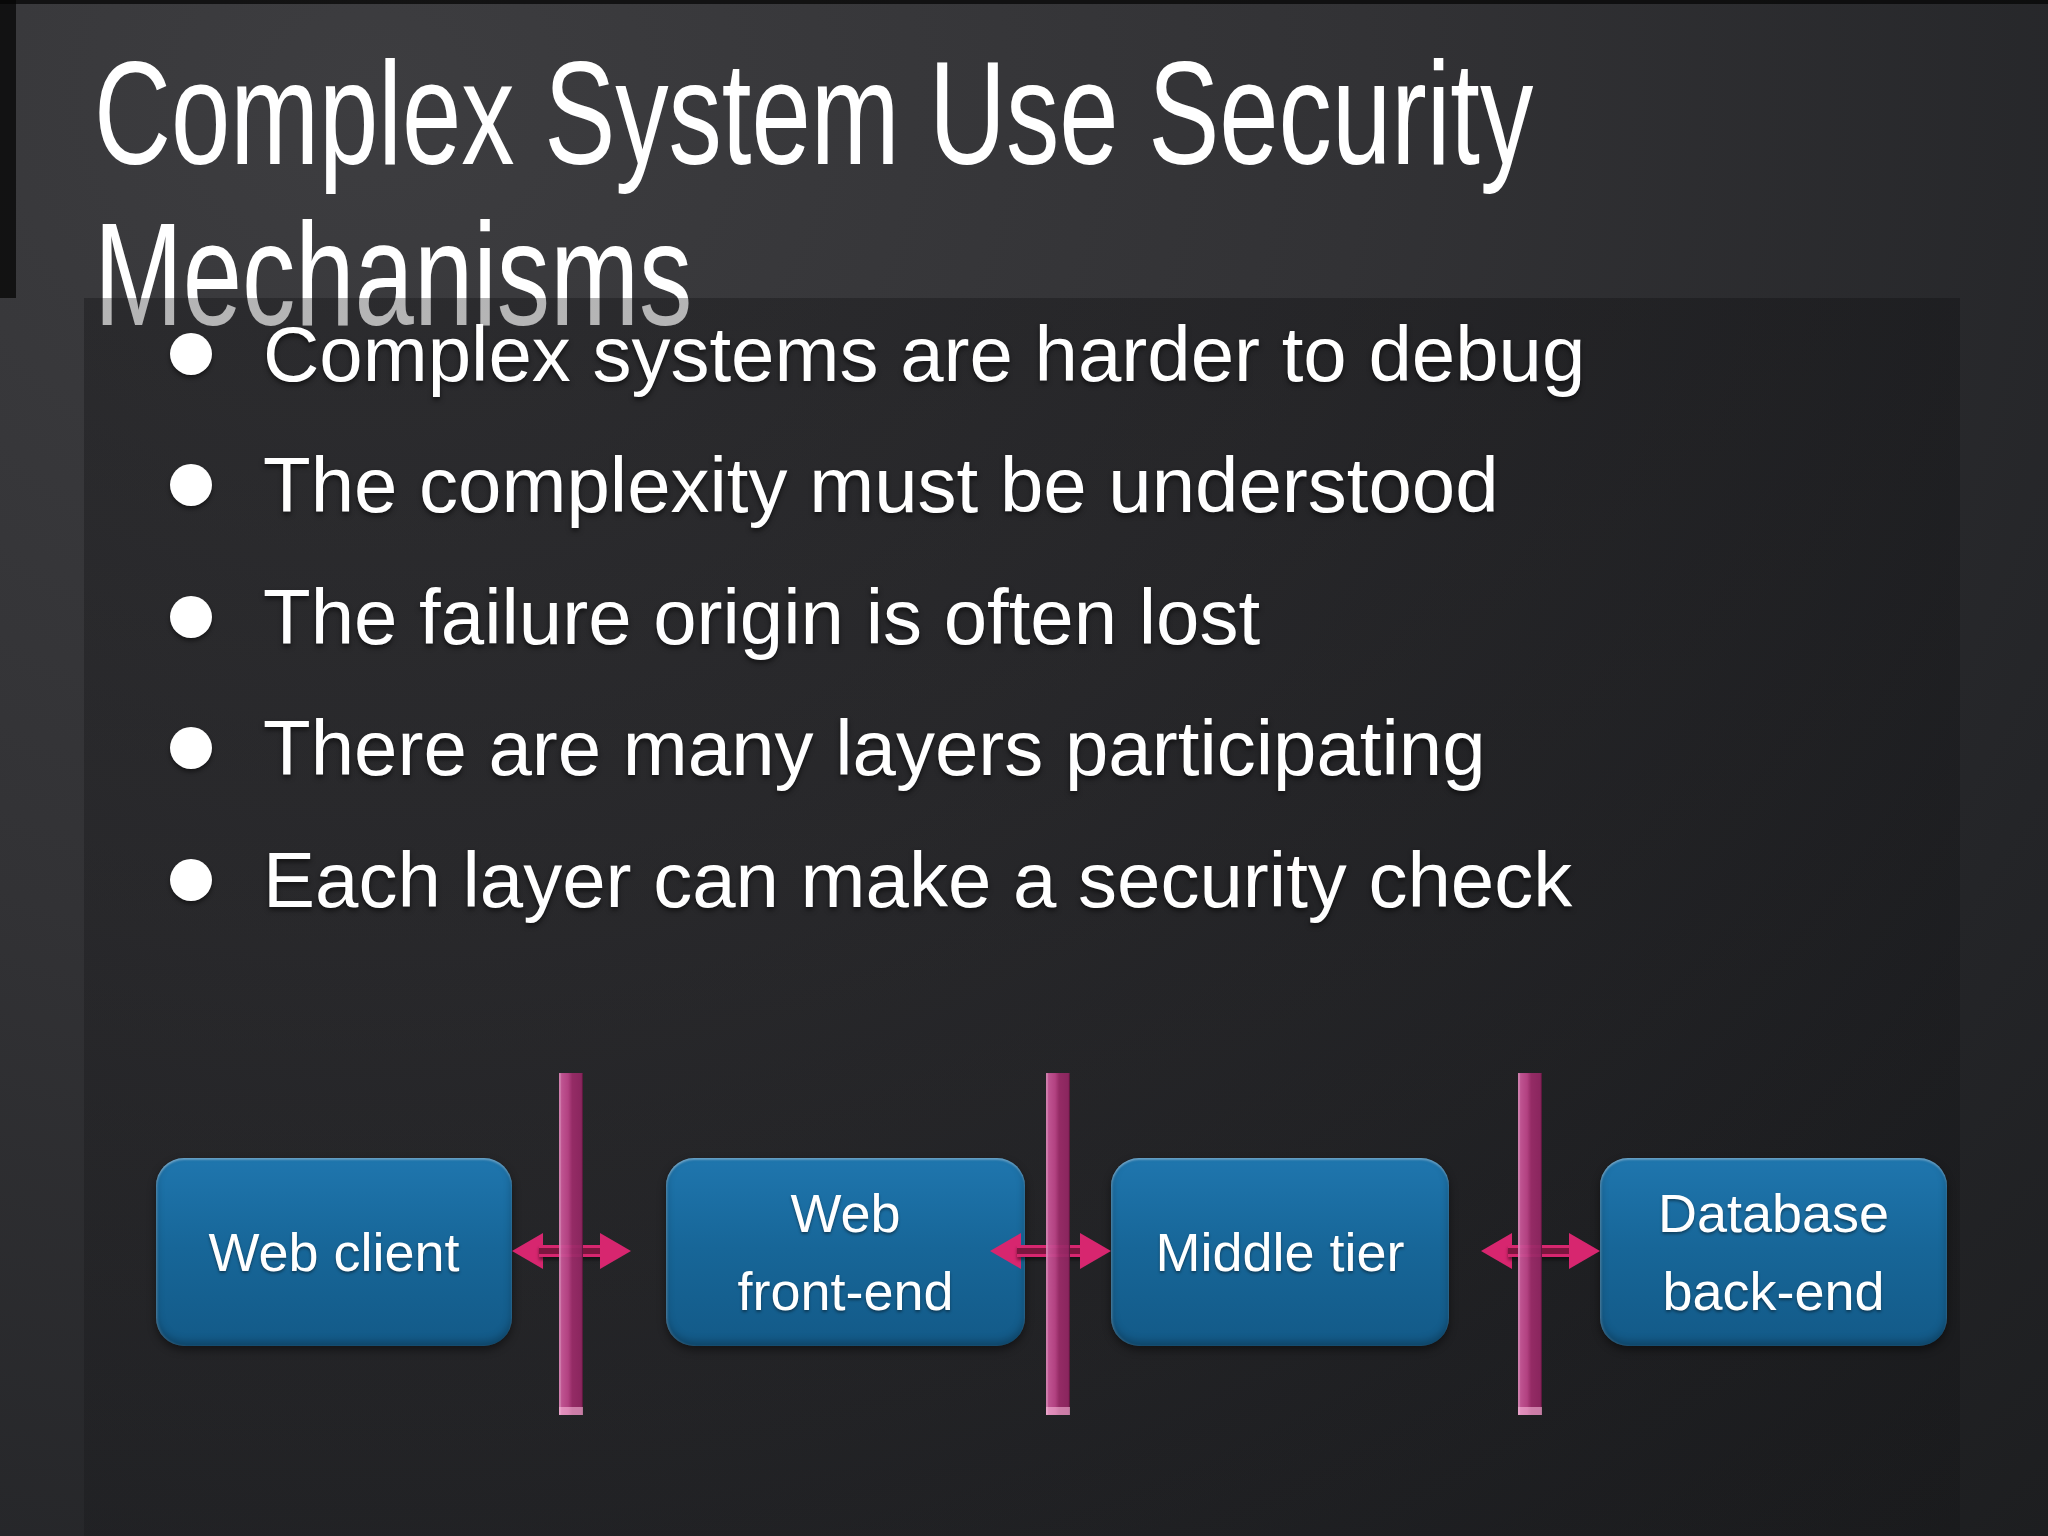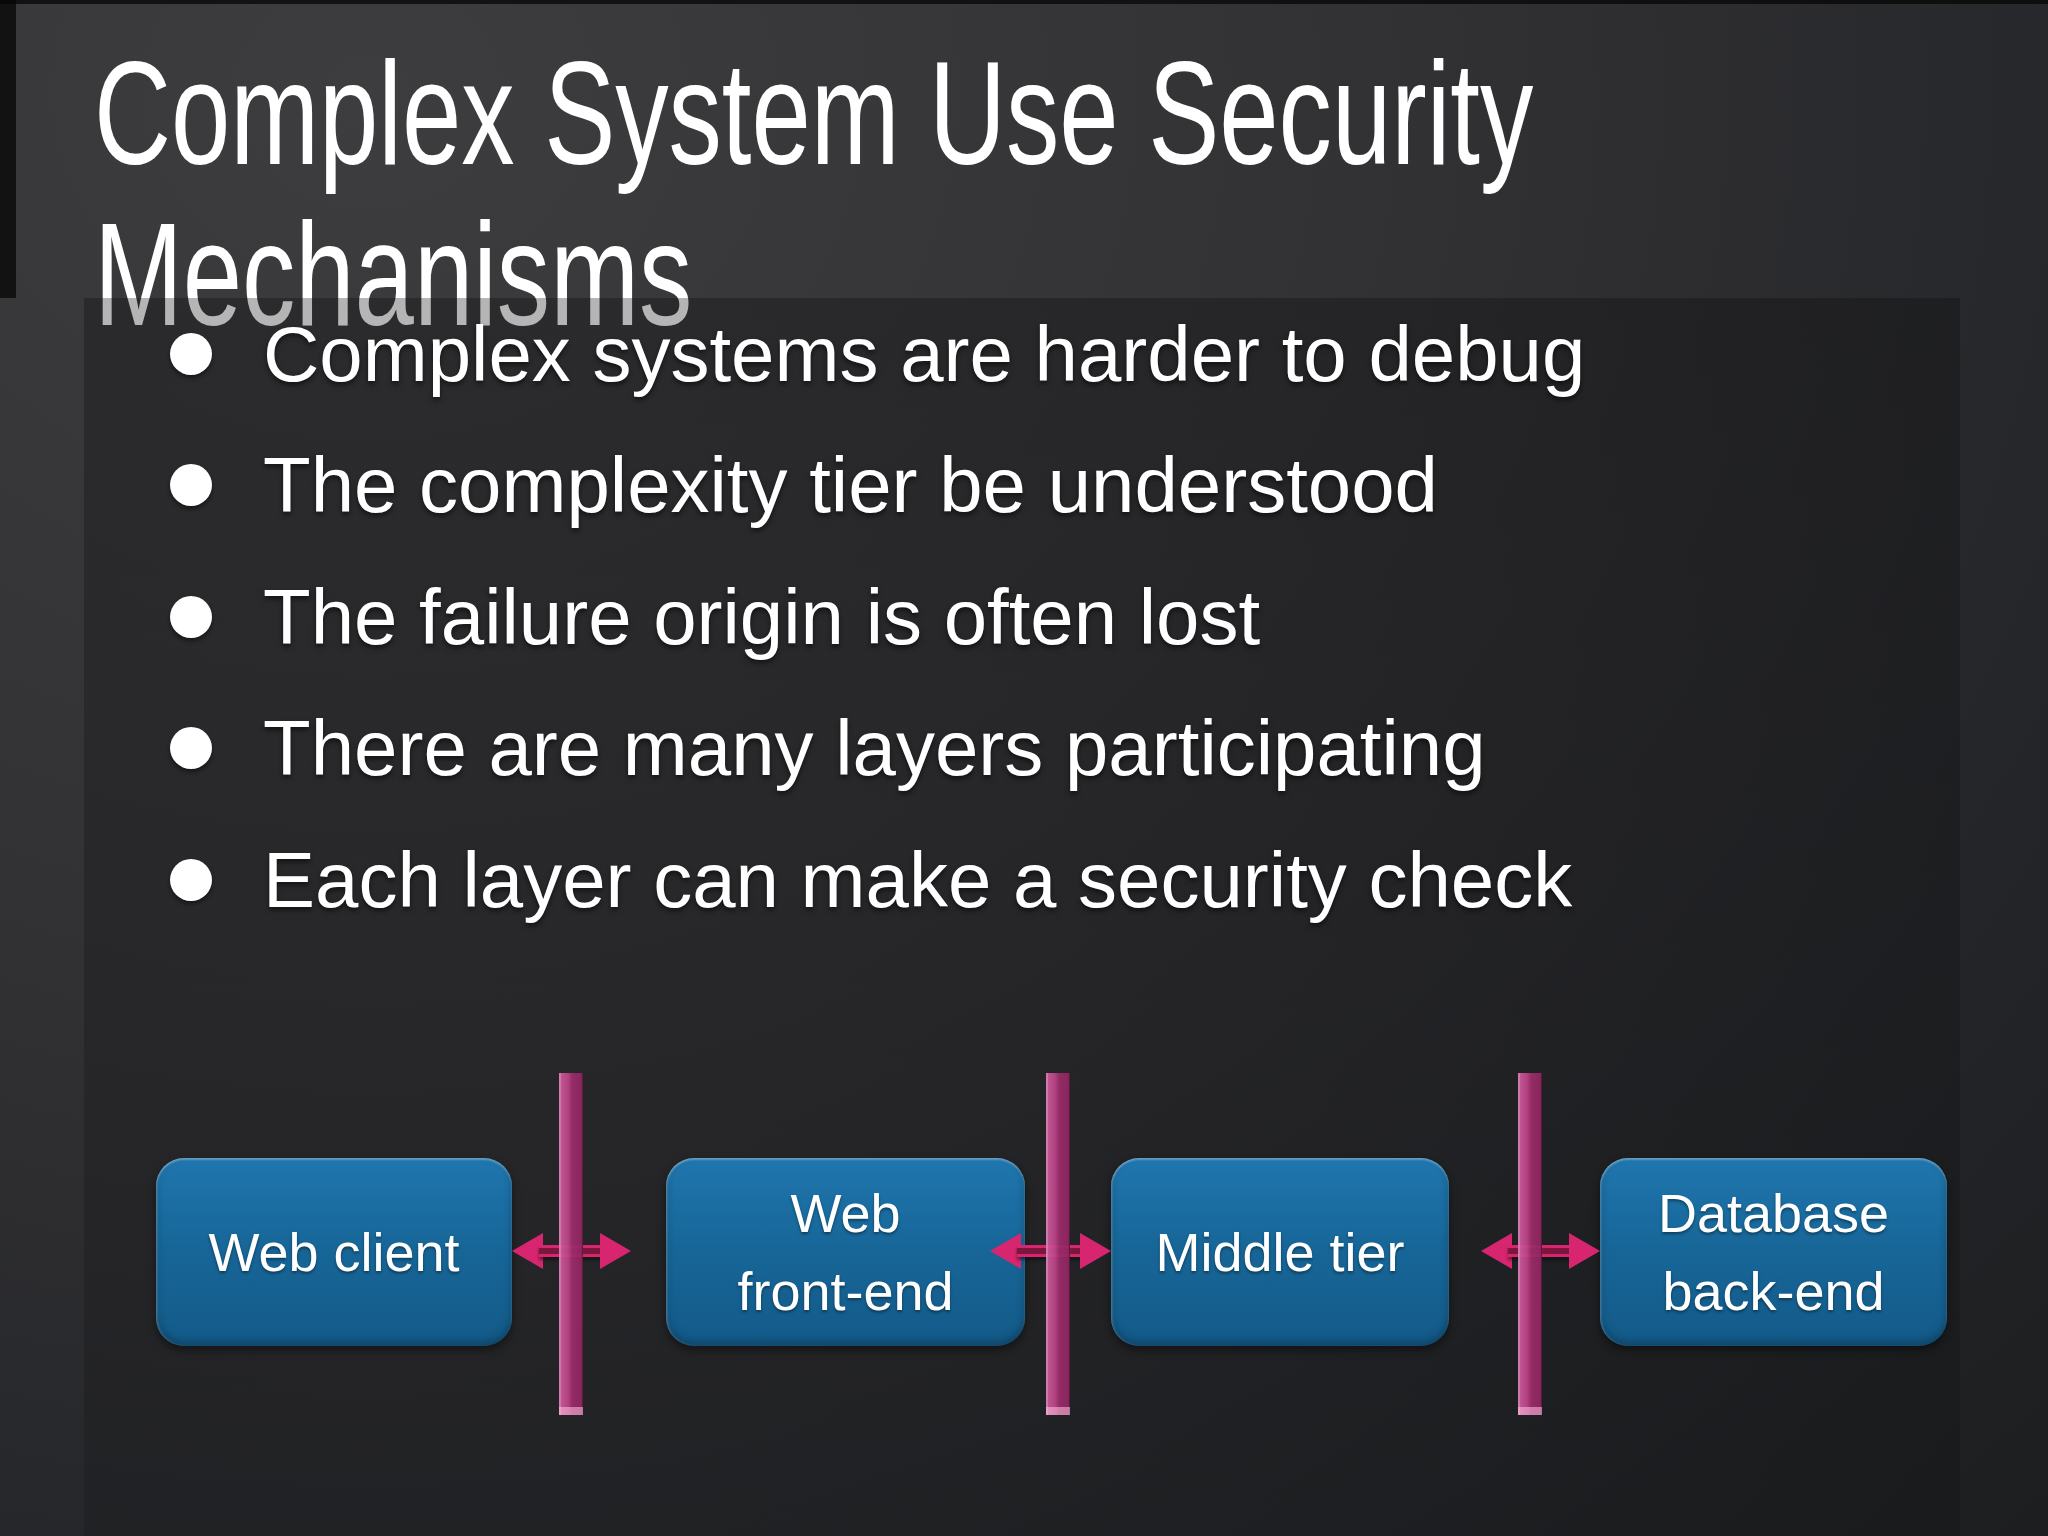--- a/index.html
+++ b/index.html
@@ -183,21 +183,21 @@
   </h1>
 
   <div class="panel">
     <ul class="bullets">
       <li>
         <span class="dot"></span>
         <span class="btext">Complex systems are harder to debug</span>
       </li>
       <li>
         <span class="dot"></span>
-        <span class="btext">The complexity tier be understood</span>
+        <span class="btext">The complexity must be understood</span>
       </li>
       <li>
         <span class="dot"></span>
         <span class="btext">The failure origin is often lost</span>
       </li>
       <li>
         <span class="dot"></span>
         <span class="btext">There are many layers participating</span>
       </li>
       <li>

